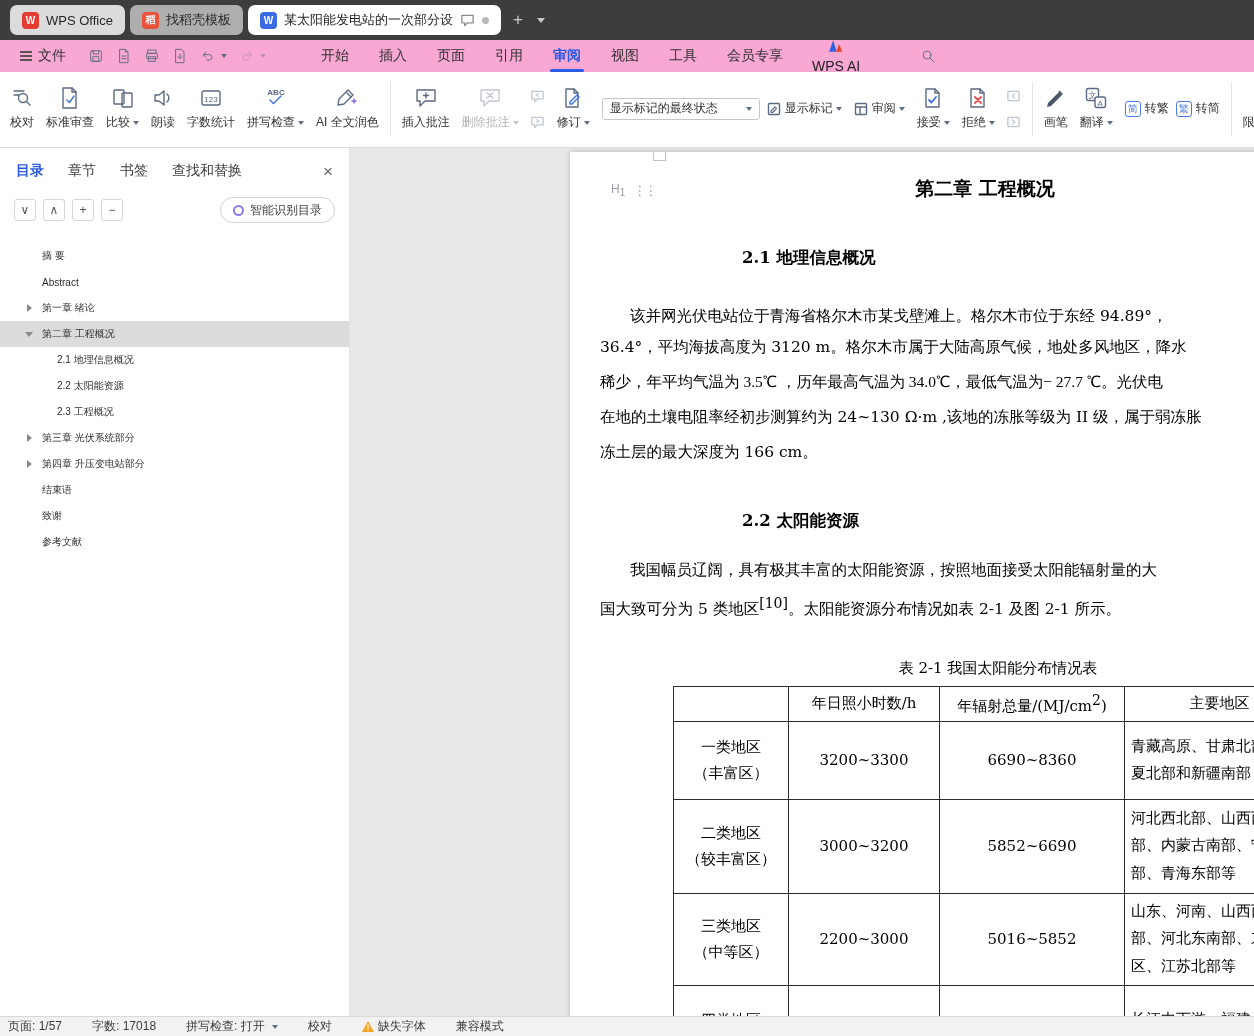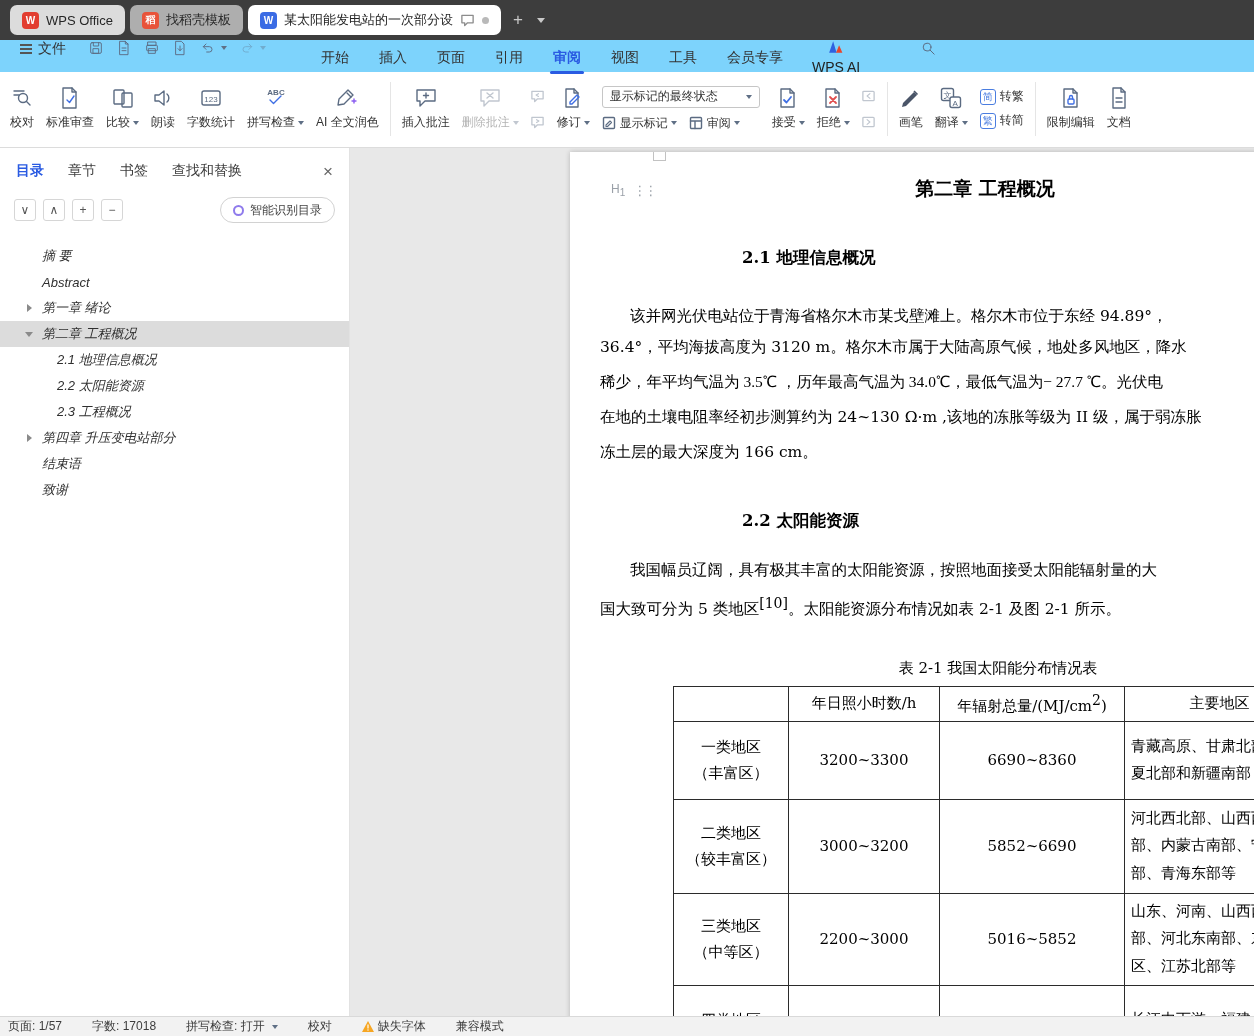--- a/index.html
+++ b/index.html
@@ -15,21 +15,21 @@
   .ttab.active { background:#ffffff; }
   .applogo { width:17px; height:17px; border-radius:4px; color:#fff; font-size:10px; font-weight:bold; display:flex; align-items:center; justify-content:center; flex:none; }
   .logo-red { background:#e23d30; }
   .logo-docer { background:#e8533a; }
   .logo-blue { background:#3a6be4; }
   .tab-dot { width:7px; height:7px; border-radius:50%; background:#b9b9b9; }
   .tb-ctl { color:#c9c9c9; font-size:17px; padding:0 7px; display:flex; align-items:center; }
   .caret-lite { display:inline-block; width:0; height:0; border-left:4px solid transparent; border-right:4px solid transparent; border-top:5px solid #c9c9c9; }
 
   
-  .menubar { height:32px; display:flex; align-items:flex-start; background:#7dd3fc; font-size:14px; color:#333; padding:0 10px; flex:none; }
+  .menubar { height:32px; display:flex; align-items:center; background:#f9a8d4; font-size:14px; color:#333; padding:0 10px; flex:none; }
   .file-btn { display:flex; align-items:center; gap:6px; padding:0 10px; color:#333; }
   .burger { display:flex; flex-direction:column; gap:2.5px; }
   .burger i { width:12px; height:1.6px; background:#555; display:block; }
   .qicons { display:flex; align-items:center; margin:0 6px; }
   .qicon { padding:0 6px; display:flex; align-items:center; gap:2px; }
   .menu-tabs { display:flex; align-items:center; margin-left:28px; }
   .menu-item { padding:0 15px; height:32px; display:flex; align-items:center; position:relative; color:#333; }
   .menu-item.active { color:#2a5be2; font-weight:bold; }
   .menu-item.active::after { content:""; position:absolute; left:12px; right:12px; bottom:0; height:3px; background:#2a5be2; border-radius:2px; }
   .ai-item { display:flex; align-items:center; gap:5px; padding:0 14px; color:#222;flex-direction:column; }
@@ -37,39 +37,39 @@
 
   
   .ribbon { height:76px; border-bottom:1px solid #dcdcdc; display:flex; align-items:center; padding:2px 4px 4px 4px; background:#fff; flex:none; overflow:hidden; }
   .rbtn { display:flex; flex-direction:column; align-items:center; justify-content:center; gap:4px; height:64px; border-radius:4px; font-size:12px; color:#333; padding:0 6px; flex:none; }
   .rbtn .lbl, .rsmall .lbl { display:flex; align-items:center; white-space:nowrap; }
   .caret { display:inline-block; width:0; height:0; border-left:3.5px solid transparent; border-right:3.5px solid transparent; border-top:4px solid #5f6f85; margin-left:3px; }
   .disabled { opacity:.38; }
   .rsep { width:1px; height:54px; background:#e5e5e5; margin:0 5px; flex:none; }
   .rstack { display:flex; flex-direction:column; gap:8px; justify-content:center; padding:0 3px; flex:none; }
   .tinybtn { display:flex; align-items:center; justify-content:center; width:20px; height:18px; }
-  .rcol { display:flex; flex-direction:column; gap:7px; justify-content:flex-end; padding:0 6px; flex:none; }
+  .rcol { display:flex; flex-direction:row; gap:7px; justify-content:flex-end; padding:0 6px; flex:none; }
   .combobox { width:158px; height:22px; border:1px solid #c6c6c6; border-radius:3px; font-size:12px; color:#333; display:flex; align-items:center; justify-content:space-between; padding:0 7px; background:#fff; }
   .subrow { display:flex; align-items:center; gap:12px; }
   .rsmall { display:flex; align-items:center; gap:4px; font-size:12px; color:#333; }
   .cnbadge { width:16px; height:16px; border:1px solid #4a7de0; color:#4a7de0; border-radius:3px; font-size:10px; display:inline-flex; align-items:center; justify-content:center; flex:none; }
   .ic { stroke:#5b6b82; fill:none; stroke-width:1.4; stroke-linecap:round; stroke-linejoin:round; }
   .ic text { stroke:none; fill:#5b6b82; font-family:"Liberation Sans",sans-serif; }
 
   
   .main { flex:1; display:flex; min-height:0; }
   .sidebar { width:350px; background:#fff; border-right:1px solid #e2e2e2; flex:none; display:flex; flex-direction:column; overflow:hidden; }
   .side-tabs { display:flex; align-items:center; gap:24px; padding:14px 16px 10px 16px; font-size:14px; color:#3c3c3c; }
   .side-tab.active { color:#2a5be2; font-weight:bold; }
   .side-close { margin-left:auto; color:#666; font-size:17px; line-height:1; }
   .side-toolbar { display:flex; align-items:center; padding:7px 14px 10px 14px; gap:7px; }
   .sq-btn { width:22px; height:22px; border:1px solid #d6d6d6; border-radius:3px; display:flex; align-items:center; justify-content:center; font-size:12px; color:#555; background:#fff; }
   .smart-btn { margin-left:auto; border:1px solid #d2d2d2; border-radius:14px; height:26px; padding:0 12px; display:flex; align-items:center; gap:6px; font-size:12px; color:#444; background:#fff; }
   .ai-ring { width:11px; height:11px; border-radius:50%; border:2px solid #8f7bec; }
-  .tree { padding-top:10px; font-size:13px; color:#2f2f2f;font-style:italic; }
+  .tree { padding-top:10px; font-size:10px; color:#2f2f2f; }
   .titem { height:26px; display:flex; align-items:center; position:relative; }
   .titem.selected { background:#dcdcdc; }
   .tri-r { position:absolute; left:27px; width:0; height:0; border-top:4px solid transparent; border-bottom:4px solid transparent; border-left:5px solid #8a8a8a; }
   .tri-d { position:absolute; left:25px; width:0; height:0; border-left:4px solid transparent; border-right:4px solid transparent; border-top:5px solid #8a8a8a; }
   .titem .lab { margin-left:42px; white-space:nowrap; }
   .titem.child .lab { margin-left:57px; }
 
   .docarea { flex:1; background:#e8e8e8; position:relative; overflow:hidden; }
   .page { position:absolute; left:220px; top:4px; width:1110px; height:1400px; background:#fff; box-shadow:0 0 5px rgba(0,0,0,.22); font-family:"DejaVu Serif","Liberation Serif",serif; color:#000; }
   .marker-box { position:absolute; left:83px; top:0; width:13px; height:9px; border:1px solid #c2c2c2; border-top:none; }
@@ -482,27 +482,34 @@
             <span class="lab">2.1 地理信息概况</span>
           </div>
         <div class="titem child">
             <span class="lab">2.2 太阳能资源</span>
           </div>
         <div class="titem child">
             <span class="lab">2.3 工程概况</span>
           </div>
         <div class="titem">
             <span class="tri-r"></span>
+            <span class="lab">第三章 光伏系统部分</span>
+          </div>
+        <div class="titem">
+            <span class="tri-r"></span>
             <span class="lab">第四章 升压变电站部分</span>
           </div>
         <div class="titem">
             <span class="lab">结束语</span>
           </div>
         <div class="titem">
             <span class="lab">致谢</span>
+          </div>
+        <div class="titem">
+            <span class="lab">参考文献</span>
           </div>
       </div>
     </div>
 
     <div class="docarea">
       <div class="page">
         <div class="marker-box"></div>
         <div class="hhandle">
           <span><span>H</span><sub>1</sub></span>
           <span class="hdots">⋮⋮</span>

